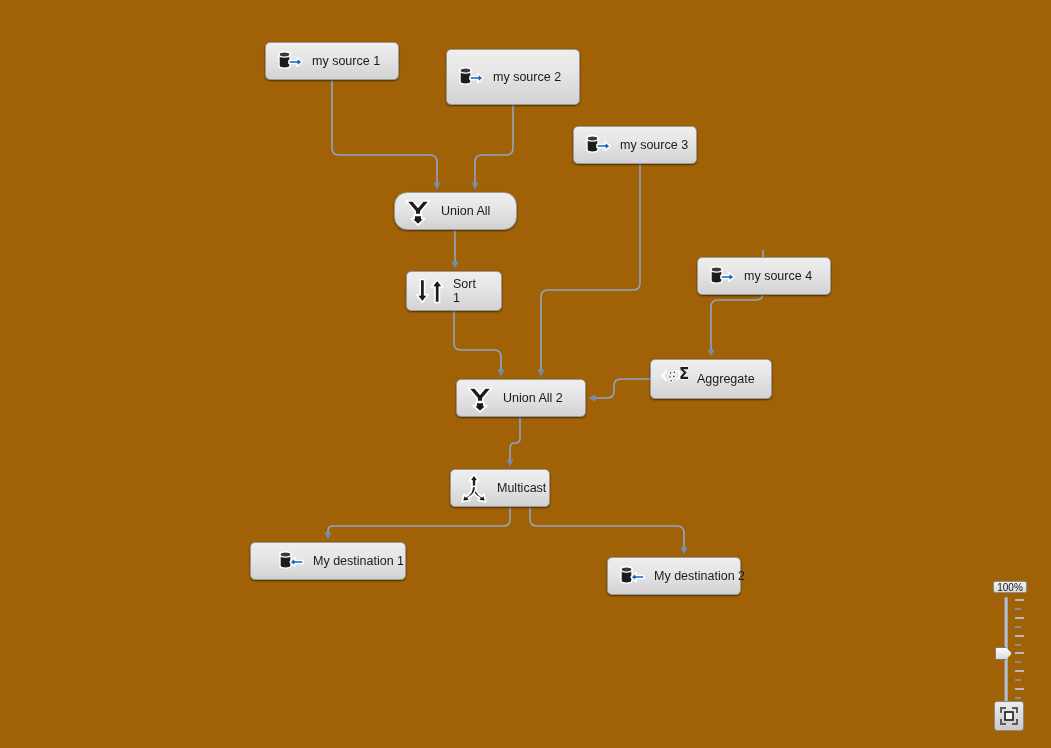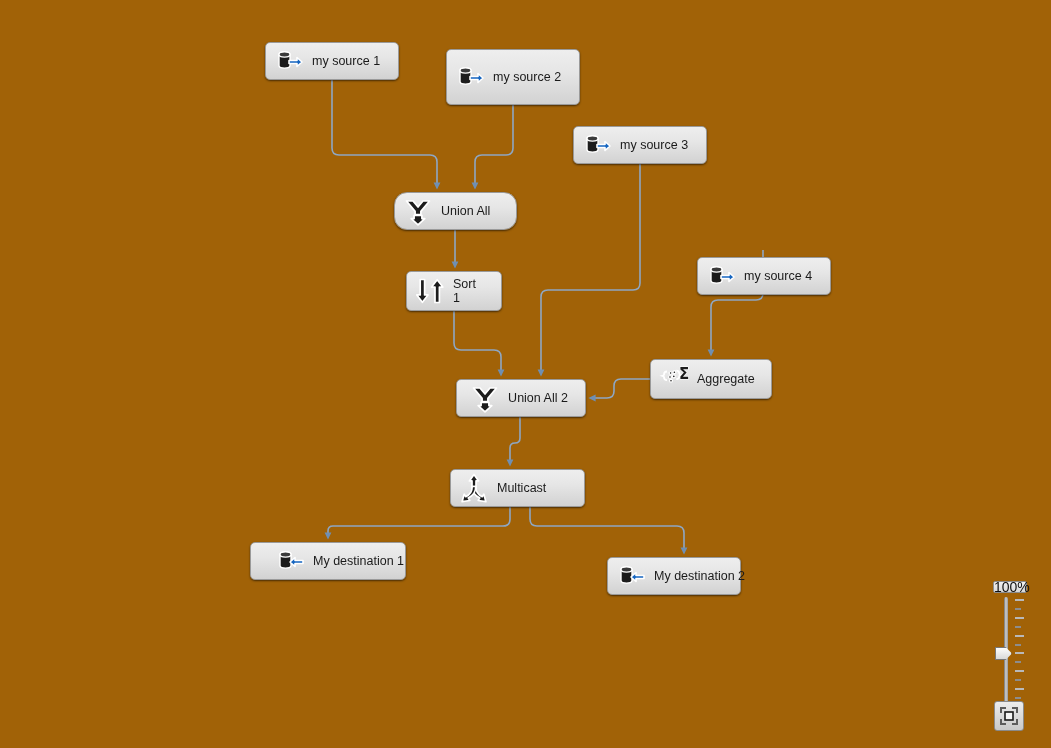--- a/index.html
+++ b/index.html
@@ -65,21 +65,21 @@
   #zoom-pct {
     position: absolute;
     left: 0px;
     top: 0px;
     width: 34px;
     height: 12px;
     background: linear-gradient(180deg,#f2f2f2,#d8d8d8);
     border: 1px solid #8d8d8d;
     border-radius: 2px;
     box-sizing: border-box;
-    font-size: 14px;
+    font-size: 10px;
     color: #111;
     text-align: center;
     line-height: 11px;
     font-family: "Liberation Sans", sans-serif;
   }
   #zoom-slider {
     position: absolute;
     left: 2px;
     top: 16px;
     width: 32px;
@@ -187,21 +187,21 @@
               <path d="M5,8.5 a5.5,2.6 0 0 1 11,0 v11 a5.5,2.6 0 0 1 -11,0 z" fill="#1c1c1c"></path>
               <ellipse cx="10.5" cy="8.5" rx="5.5" ry="2.6" fill="#3a3a3a"></ellipse>
             </g>
             <path d="M15,14.5 h8 v-3 l5,4.5 -5,4.5 v-3 h-8 z" fill="#1565c0" stroke="#ffffff" stroke-width="1.6" stroke-linejoin="round"></path>
           </svg>
         </span>
         <span class="labelwrap">
           <span class="nlabel">my source 2</span>
         </span>
       </div>
-      <div class="node" style="left: 573px; top: 126px; width: 134px; height: 38px;">
+      <div class="node" style="left: 573px; top: 126px; width: 124px; height: 38px;">
         <span class="nicon">
           <svg width="30" height="30" viewBox="0 0 30 30">
             <g stroke="#ffffff" stroke-width="1.4">
               <path d="M5,8.5 a5.5,2.6 0 0 1 11,0 v11 a5.5,2.6 0 0 1 -11,0 z" fill="#1c1c1c"></path>
               <ellipse cx="10.5" cy="8.5" rx="5.5" ry="2.6" fill="#3a3a3a"></ellipse>
             </g>
             <path d="M15,14.5 h8 v-3 l5,4.5 -5,4.5 v-3 h-8 z" fill="#1565c0" stroke="#ffffff" stroke-width="1.6" stroke-linejoin="round"></path>
           </svg>
         </span>
         <span class="labelwrap">
@@ -261,34 +261,34 @@
               <circle cx="12.0" cy="16.7" r="1.45"></circle>
               <path d="M17.3,6.6 c3,0 3,3.2 3,3.2 c0,0 0,0.6 1.6,1.1 c-1.6,0.5 -1.6,1.1 -1.6,1.1 c0,0 0,3.2 -3,3.2" fill="none" stroke-width="1.8"></path>
             </g>
             <text x="20" y="14.5" font-family="DejaVu Sans, sans-serif" font-size="15" font-weight="bold" fill="#1c1c1c" stroke="#ffffff" stroke-width="0.9" paint-order="stroke">Σ</text>
           </svg>
         </span>
         <span class="labelwrap">
           <span class="nlabel">Aggregate</span>
         </span>
       </div>
-      <div class="node" style="left: 456px; top: 379px; width: 130px; height: 38px; justify-content: center;">
+      <div class="node" style="left: 456px; top: 379px; width: 130px; height: 38px;">
         <span class="nicon">
           <svg width="30" height="30" viewBox="0 0 30 30">
             <g fill="#1c1c1c" stroke="#ffffff" stroke-width="1.7" stroke-linejoin="round">
               <path d="M3.5,5 h6.5 l5,6 5,-6 h6.5 l-8.6,10.4 v3.1 h-5.8 v-3.1 z"></path>
               <path d="M11.1,19.4 h7.8 v3.2 h2.9 l-6.8,6.2 -6.8,-6.2 h2.9 z"></path>
             </g>
           </svg>
         </span>
         <span class="labelwrap">
           <span class="nlabel">Union All 2</span>
         </span>
       </div>
-      <div class="node" style="left: 450px; top: 469px; width: 135px; height: 38px;">
+      <div class="node" style="left: 450px; top: 469px; width: 100px; height: 38px;">
         <span class="nicon">
           <svg width="30" height="30" viewBox="0 0 30 30">
             <g fill="#1c1c1c" stroke="#ffffff" stroke-width="1.7" stroke-linejoin="round">
               <path d="M15,1.5 l4.6,6.4 h-2.6 v7.4 h-4 v-7.4 h-2.6 z"></path>
               <path d="M13.2,13.5 h3.6 c0,5 2.6,8.5 6.4,10.2 l1.6,-2.6 2.1,7.6 -7.7,-1.2 1.6,-2.6 c-4.4,-2 -7.6,-5.9 -7.6,-11.4 z"></path>
               <path d="M16.8,13.5 h-3.6 c0,5 -2.6,8.5 -6.4,10.2 l-1.6,-2.6 -2.1,7.6 7.7,-1.2 -1.6,-2.6 c4.4,-2 7.6,-5.9 7.6,-11.4 z"></path>
             </g>
           </svg>
         </span>
         <span class="labelwrap">

